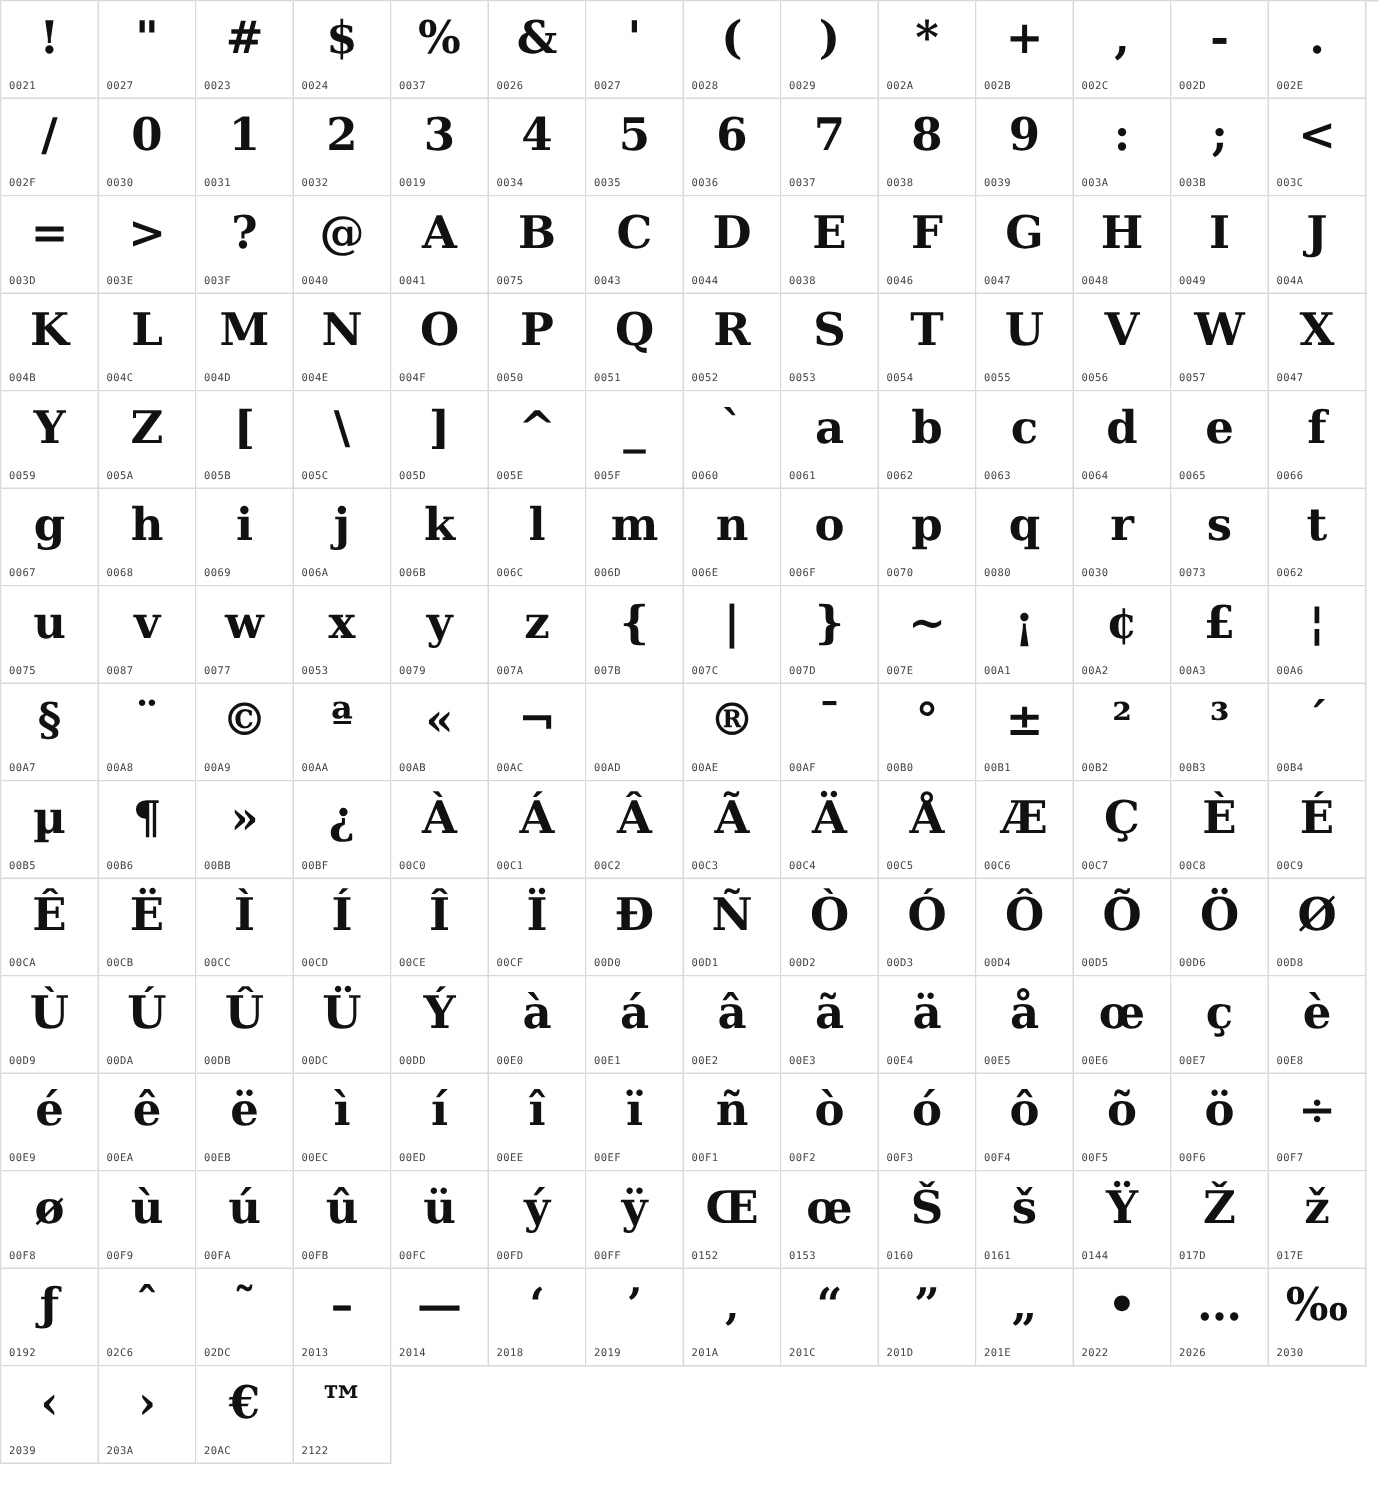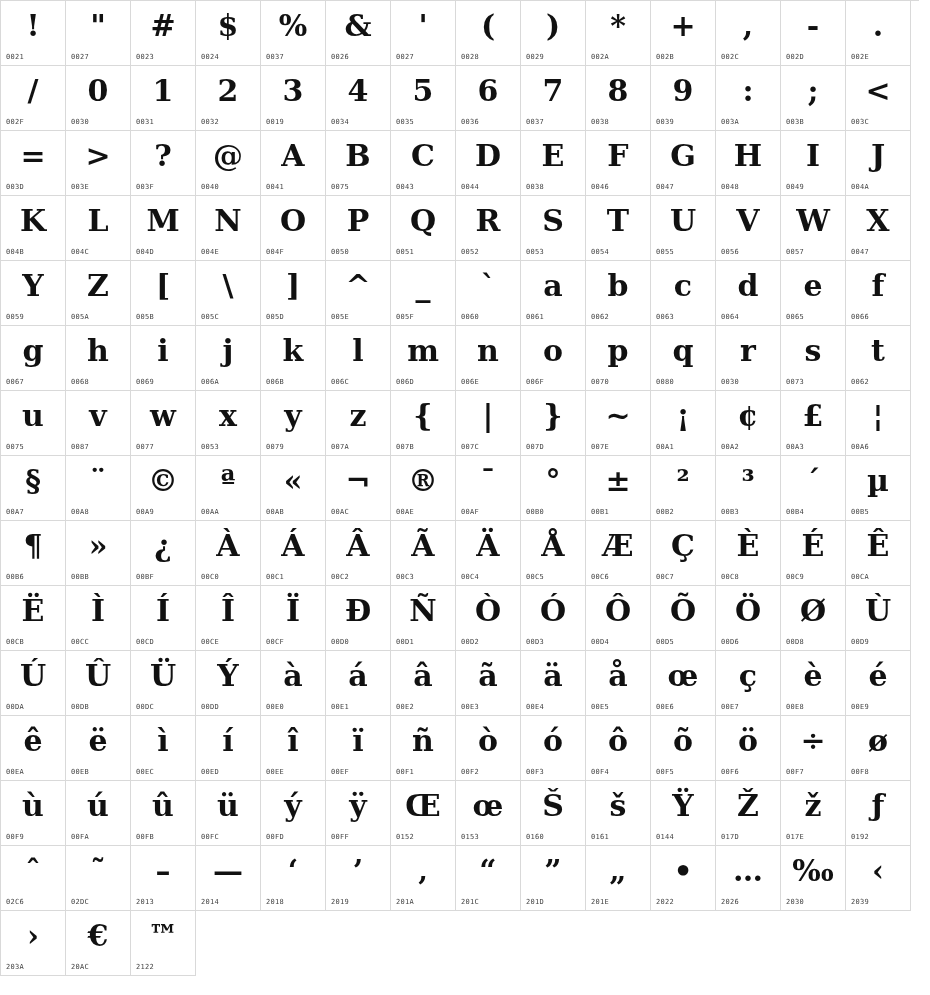--- a/index.html
+++ b/index.html
@@ -473,20 +473,24 @@
     </div>
     <div class="glyph-cell">
       <div class="glyph-char">«</div>
       <div class="glyph-code">00AB</div>
     </div>
     <div class="glyph-cell">
       <div class="glyph-char">¬</div>
       <div class="glyph-code">00AC</div>
     </div>
     <div class="glyph-cell">
+      <div class="glyph-char">­</div>
+      <div class="glyph-code">00AD</div>
+    </div>
+    <div class="glyph-cell">
       <div class="glyph-char">®</div>
       <div class="glyph-code">00AE</div>
     </div>
     <div class="glyph-cell">
       <div class="glyph-char">¯</div>
       <div class="glyph-code">00AF</div>
     </div>
     <div class="glyph-cell">
       <div class="glyph-char">°</div>
       <div class="glyph-code">00B0</div>

